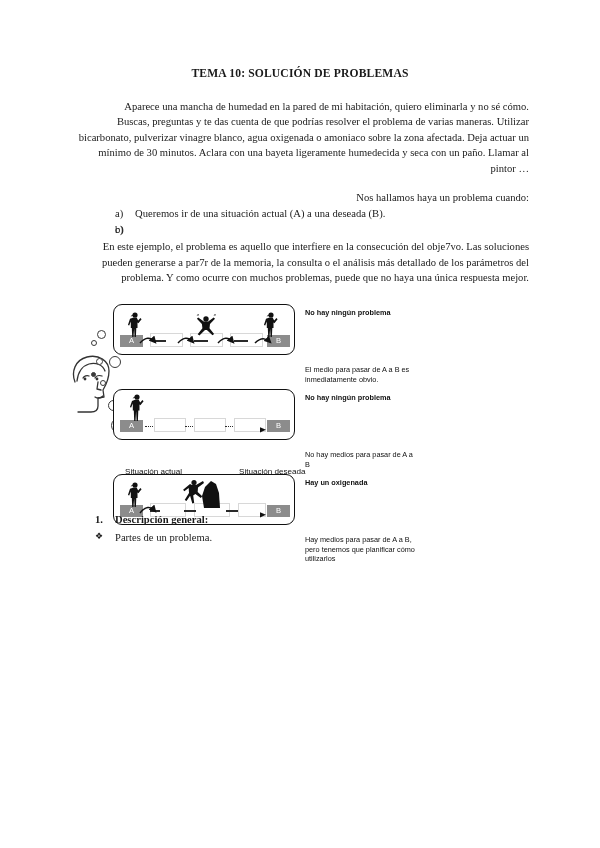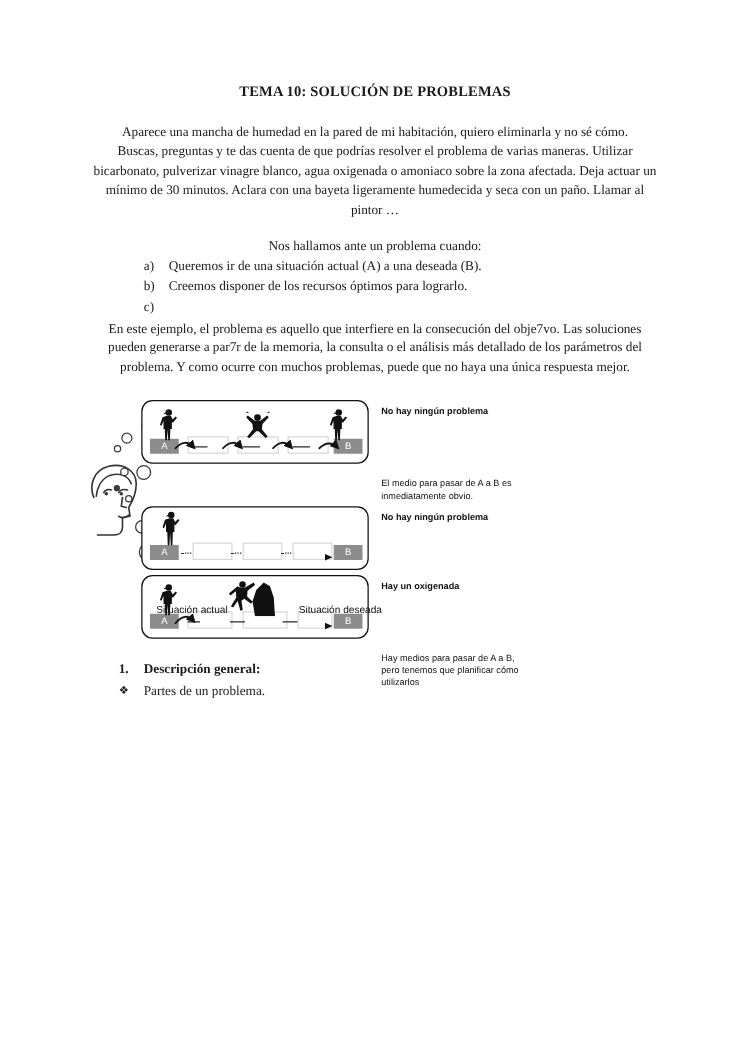--- a/index.html
+++ b/index.html
@@ -33,21 +33,21 @@
     font-weight: bold;
     font-size: 11.6px;
     letter-spacing: 0.15px;
     margin: 0 0 17px 0;
     line-height: 1.35;
   }
   p.para {
     margin: 0;
     font-size: 10.6px;
     line-height: 1.465;
-    text-align: center;
+    text-align: right;
   }
   .gap-md { height: 14px; }
   .gap-lg { height: 17px; }
   .heading-underline {
     text-decoration: underline;
     font-size: 10.6px;
     line-height: 1.465;
   }
   .arrow-glyph {
     text-decoration: none;
@@ -225,30 +225,29 @@
   <div class="content">
 
     <h1 class="doc-title">TEMA 10: SOLUCIÓN DE PROBLEMAS</h1>
 
     <p class="para">Aparece una mancha de humedad en la pared de mi habitación, quiero eliminarla y no sé cómo.</p>
     <p class="para">Buscas, preguntas y te das cuenta de que podrías resolver el problema de varias maneras. Utilizar bicarbonato, pulverizar vinagre blanco, agua oxigenada o amoniaco sobre la zona afectada. Deja actuar un mínimo de 30 minutos. Aclara con una bayeta ligeramente humedecida y seca con un paño. Llamar al pintor …</p>
 
     <div class="gap-md"></div>
 
 
-    <p class="para">Nos hallamos ante un problema cuando:</p>
+    <p class="para">Nos hallamos haya un problema cuando:</p>
 
     <ol class="lettered">
       <li>
         <span class="marker">a)</span>
         <span>Queremos ir de una situación actual (A) a una deseada (B).</span>
       </li>
       <li>
         <span class="marker">b)</span>
-        <span>Creemos disponer de los recursos óptimos para lograrlo.</span>
       </li>
       <li>
         <span class="marker">c)</span>
       </li>
     </ol>
 
     <div class="gap-lg"></div>
 
     <p class="para">En este ejemplo, el problema es aquello que interfiere en la consecución del obje7vo. Las soluciones pueden generarse a par7r de la memoria, la consulta o el análisis más detallado de los parámetros del problema. Y como ocurre con muchos problemas, puede que no haya una única respuesta mejor.</p>
 
@@ -365,20 +364,21 @@
                 <g fill="#111">
                   <circle cx="7" cy="4" r="2.6"></circle>
                   <path d="M5.6 6.5 h3 l1.6 3 l2.2 -2.4 l1.2 1.1 l-3.2 4 l-0.9 -0.6 v6 h-1.2 l-0.4 10.5 h-1.3 l-0.5 -9.8 l-0.6 9.8 h-1.3 l-0.4 -10.5 h-1 v-7 l-1.6 4 l-1.3 -0.5 l2.1 -6.2 z"></path>
                   <path d="M2.6 5.4 l1.6 -1.6 l1 1 z"></path>
                 </g>
               </svg>
             </div>
           </div>
           <div class="caption">
             <span class="ctitle">No hay ningún problema</span>
+            <span class="cbody">No hay medios para pasar de A a B</span>
           </div>
         </div>
 
         <div class="row">
           <div class="panel">
             <div class="track">
               <div class="endbox a">A</div>
               <div class="stone" style="left:30px; width:34px;"></div>
               <div class="stone" style="left:74px; width:34px;"></div>
               <div class="stone" style="left:118px; width:26px;"></div>

